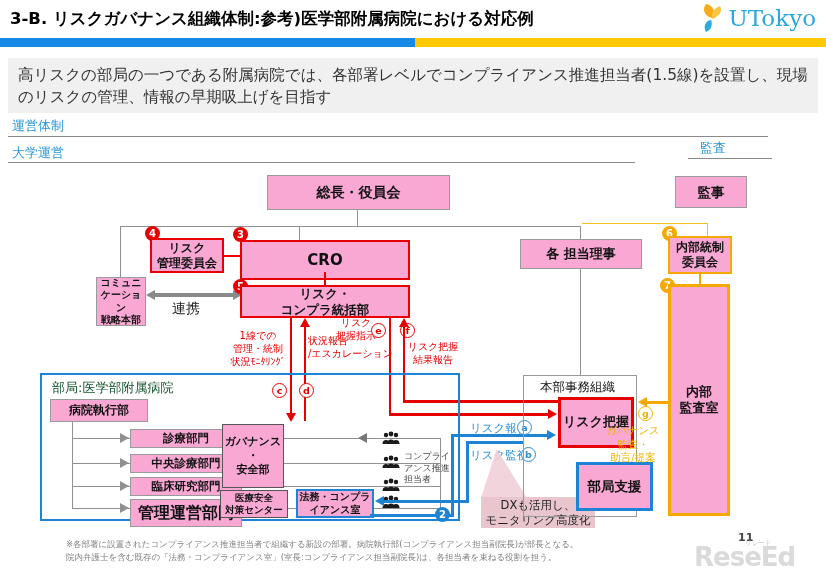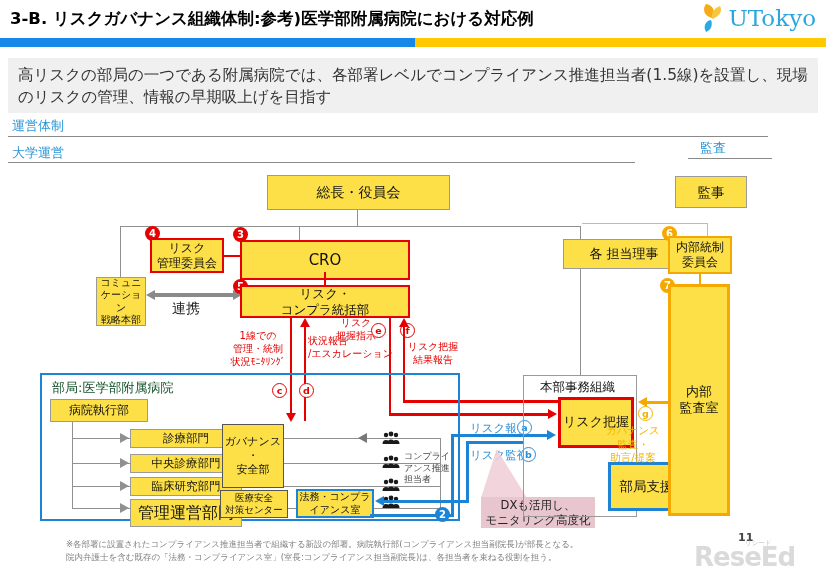--- a/index.html
+++ b/index.html
@@ -1,20 +1,20 @@
 <!DOCTYPE html>
 <html><head>
 <meta charset="utf-8">
 <style>
   html,body{margin:0;padding:0;background:#fff;}
   #page{position:relative;width:826px;height:571px;background:#fff;overflow:hidden;
         font-family:"DejaVu Sans","Liberation Sans",sans-serif;color:#111;}
   .abs{position:absolute;}
-  .b{position:absolute;background:#fde047;display:flex;align-items:center;justify-content:center;
-     text-align:center;line-height:1.25;box-sizing:border-box;}
+  .b{position:absolute;background:#f9a8d4;display:flex;align-items:center;justify-content:center;
+     text-align:center;line-height:1.25;box-sizing:border-box;font-weight:bold;}
   .ml{white-space:pre-line;}
   .gbox{border:1.3px solid #9a9a9a;}
   .dbox{border:1.4px solid #555;}
   .rbox{border:2.5px solid #e60000;}
   .bbox{border:2.5px solid #1d83d4;}
   .obox{border:2.6px solid #f5a800;}
   .hl,.vl{position:absolute;background:#909090;}
   .hl{height:1.4px;} .vl{width:1.4px;}
   .red{background:#e60000;} .blue{background:#1d83d4;} .org{background:#f5a800;} .yel{background:#f0c020;}
   .t2{height:2.4px;} .v2{width:2.4px;} .t3{height:3px;} .v3{width:3px;}
@@ -73,21 +73,21 @@
 
   <div class="hl yel" style="left:582px;top:223px;width:125px;"></div>
   <div class="vl yel" style="left:707px;top:223px;height:13px;"></div>
 
   <div class="badge" style="left:145px;top:226px;background:#e60000;">4</div>
   <div class="b rbox ml" style="left:150px;top:238px;width:74px;height:35px;font-size:12px;">リスク
 管理委員会</div>
   <div class="badge" style="left:233px;top:227px;background:#e60000;">3</div>
   <div class="b rbox" style="left:240px;top:240px;width:170px;height:40px;font-size:15px;">CRO</div>
   <div class="hl red t2" style="left:224px;top:255px;width:16px;"></div>
-  <div class="b gbox" style="left:520px;top:239px;width:122px;height:30px;font-size:13px;margin-left:43px;">各 担当理事</div>
+  <div class="b gbox" style="left:520px;top:239px;width:122px;height:30px;font-size:13px;">各 担当理事</div>
   <div class="badge" style="left:662px;top:226px;background:#f5a800;">6</div>
   <div class="b obox ml" style="left:668px;top:236px;width:64px;height:38px;font-size:12px;">内部統制
 委員会</div>
 
   <div class="b gbox ml" style="left:96px;top:277px;width:50px;height:49px;font-size:10px;">コミュニ
 ケーション
 戦略本部</div>
   <div class="abs" style="left:152px;top:293px;width:84px;height:4px;background:#8a8a8a;"></div>
   <i class="ar ar-l" style="left:146px;top:290px;color:#8a8a8a;"></i>
   <i class="ar ar-r" style="left:233px;top:290px;color:#8a8a8a;"></i>
@@ -202,21 +202,21 @@
   <div class="badge" style="left:435px;top:507px;background:#1d83d4;">2</div>
 
   <div class="abs" style="left:481px;top:449px;width:46px;height:49px;background:#f0cfd8;opacity:.9;
        clip-path:polygon(34% 0,0 100%,100% 100%);"></div>
   <div class="b ml" style="left:481px;top:497px;width:114px;height:31px;background:#e9c6ce;font-size:11.5px;color:#222;font-weight:500;">DXも活用し、
 モニタリング高度化</div>
 
   <div class="abs" style="left:523px;top:375px;width:114px;height:142px;border:1.4px solid #9a9a9a;box-sizing:border-box;background:transparent;"></div>
   <div class="abs" style="left:540px;top:379px;font-size:12.5px;color:#111;">本部事務組織</div>
   <div class="b" style="left:558px;top:397px;width:76px;height:51px;border:3px solid #e60000;font-size:13px;">リスク把握</div>
-  <div class="b" style="left:576px;top:462px;width:77px;height:49px;border:3px solid #1d83d4;font-size:13.5px;margin-left:32px;">部局支援</div>
+  <div class="b" style="left:576px;top:462px;width:77px;height:49px;border:3px solid #1d83d4;font-size:13.5px;">部局支援</div>
 
   <div class="vl org v2" style="left:699px;top:274px;height:10px;"></div>
   <div class="badge" style="left:660px;top:278px;background:#f5a800;">7</div>
   <div class="b ml" style="left:668px;top:284px;width:62px;height:232px;border:3px solid #f5a800;font-size:13px;">内部
 監査室</div>
   <div class="hl org t3" style="left:646px;top:401px;width:22px;"></div>
   <i class="ar ar-l" style="left:638px;top:397px;color:#f5a800;"></i>
   <div class="letter" style="left:638px;top:406px;color:#f0b400;">g</div>
   <div class="otxt ml" style="left:595px;top:424px;width:76px;">ガバナンス
 監査・

